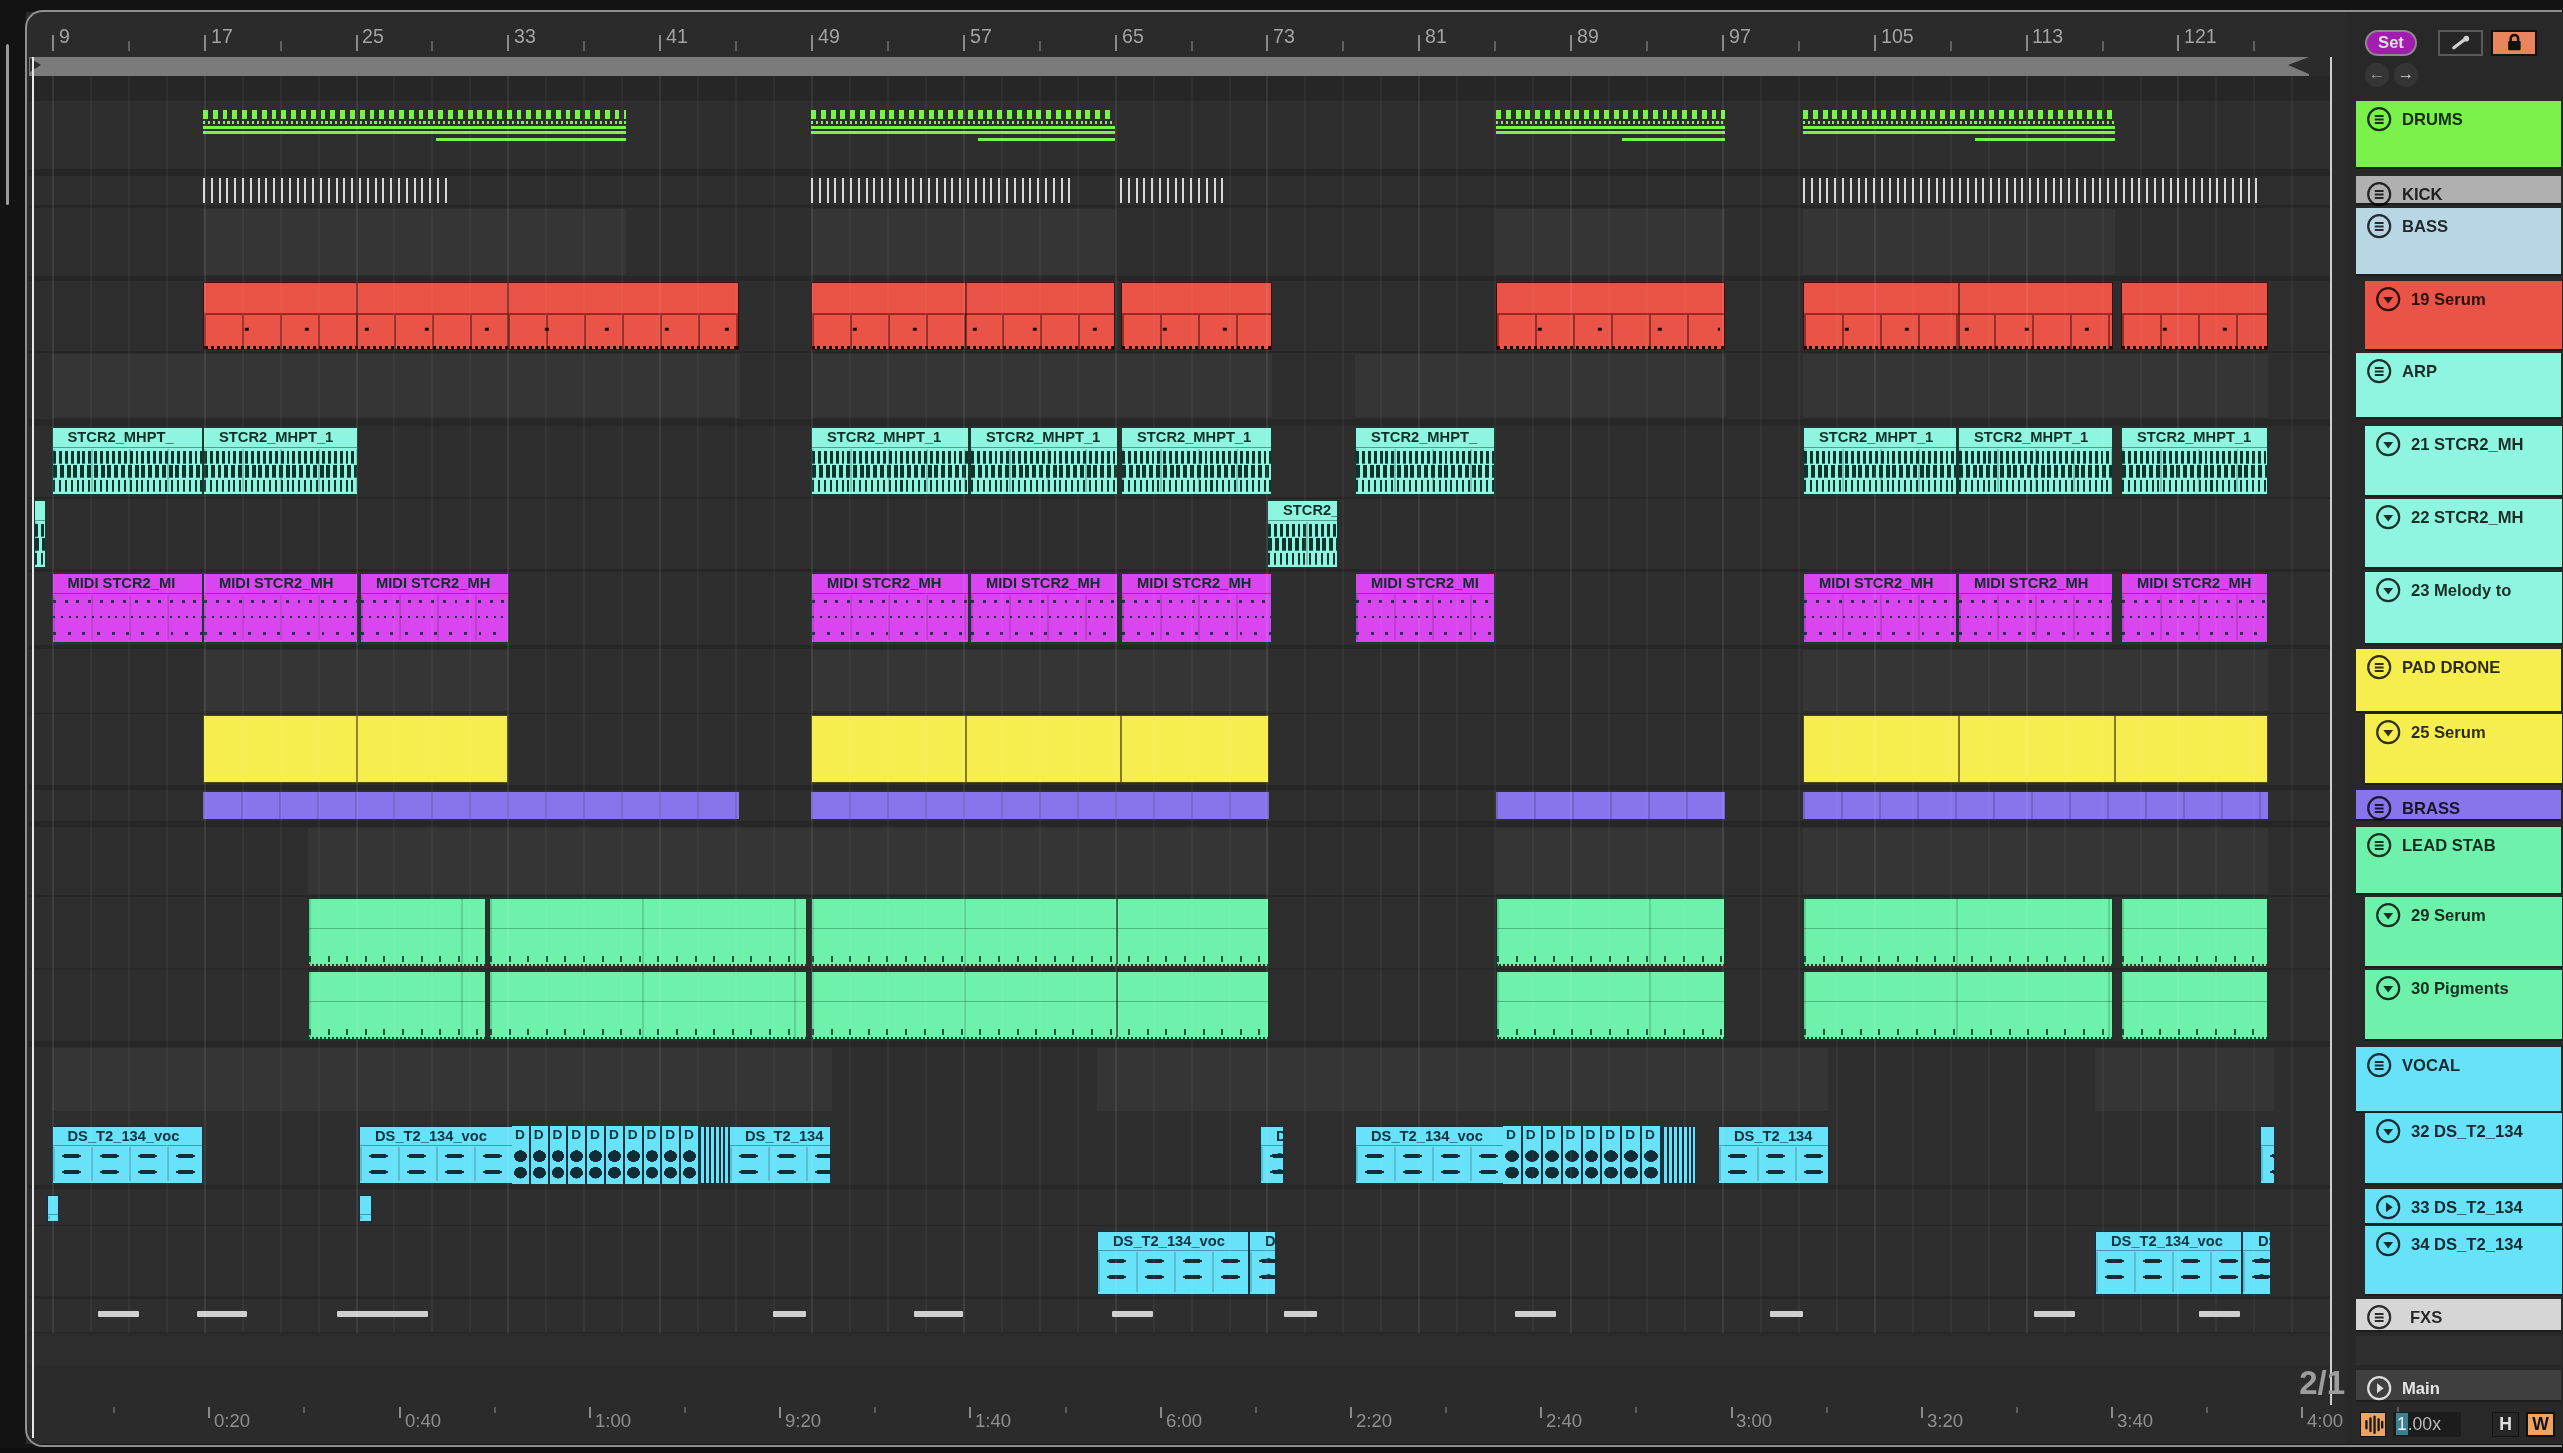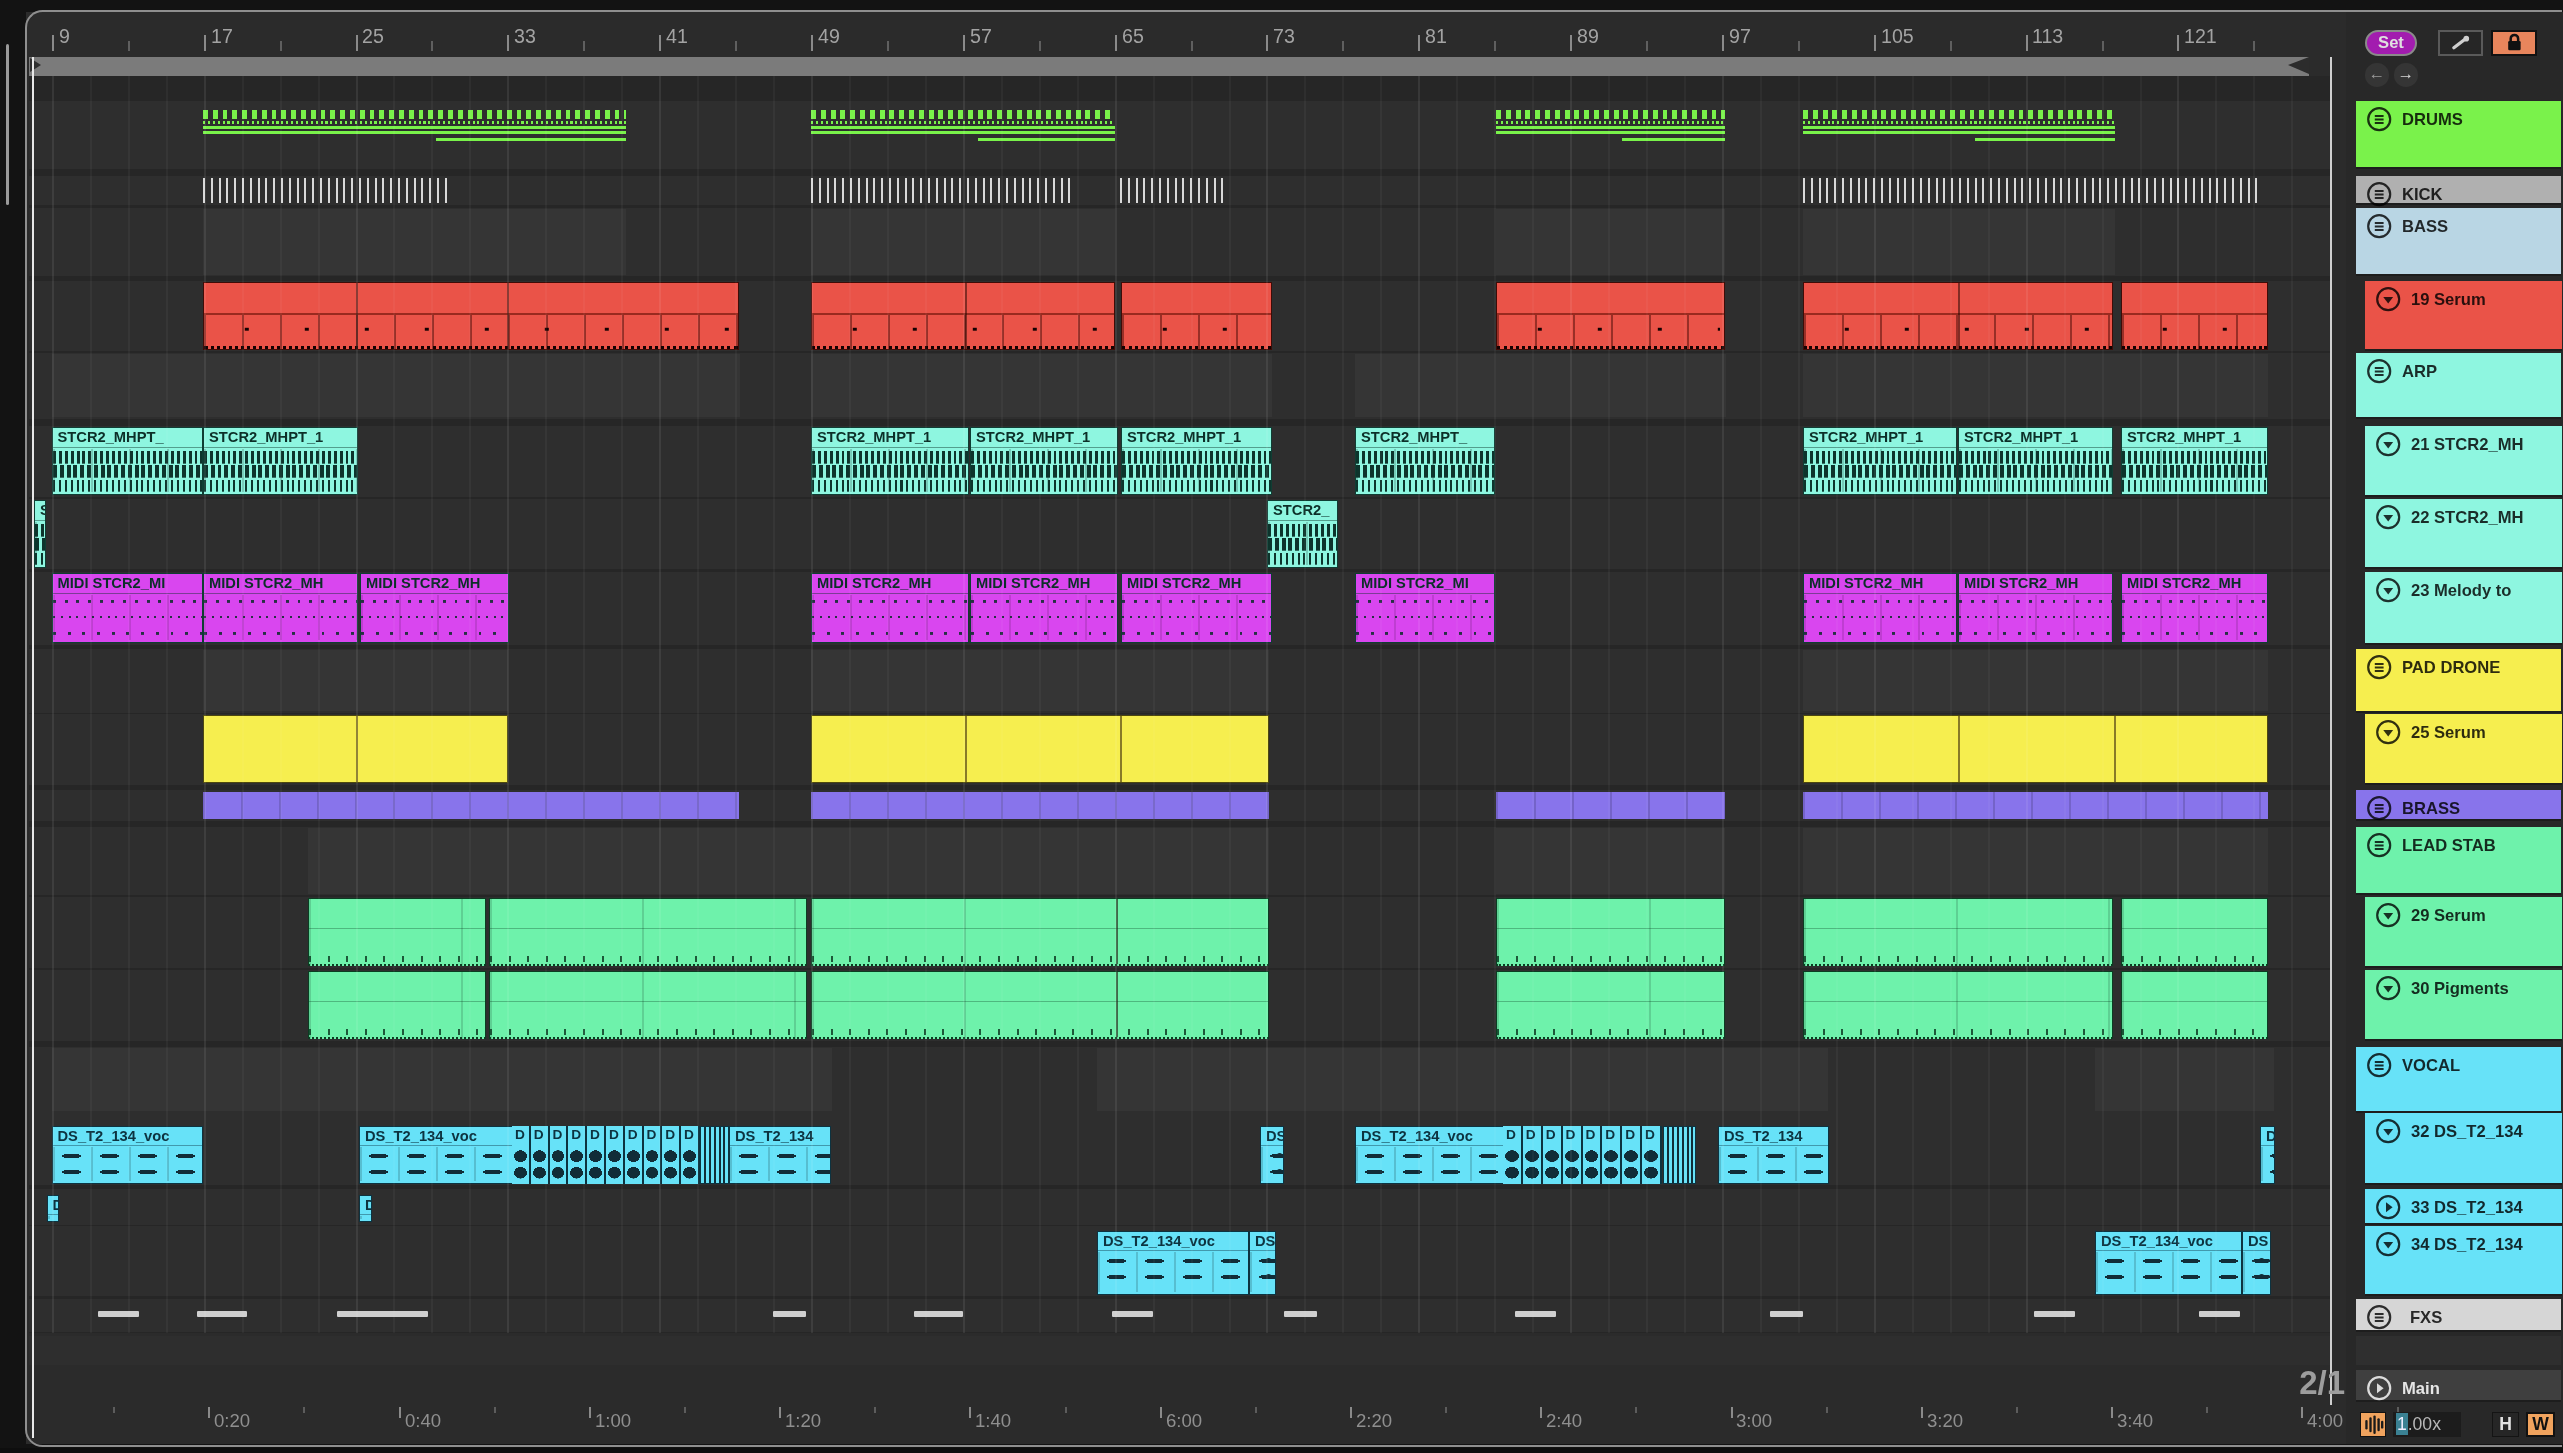--- a/index.html
+++ b/index.html
@@ -47,21 +47,21 @@
   .c-kick{background:repeating-linear-gradient(90deg,#d9d9d9 0 2px,transparent 2px 7.8px);}
   .c-red{background:#ea5348;border:1px solid #3f0c07;}
   .c-red .low{left:0;right:0;top:46%;bottom:0;border-top:2px solid #992a1f;
     background:repeating-linear-gradient(90deg,rgba(70,12,6,0.5) 0 2px,transparent 2px 38px);
     border-bottom:3.9px dotted #140202;}
   .c-red .low::after{content:"";position:absolute;left:3.9px;right:3.9px;top:15%;bottom:22%;
     background-image:radial-gradient(circle 2px,#140202 98%,transparent 100%);
     background-size:60px 12.7px;background-position:8.8px 2.9px;}
   .cdiv{top:0;bottom:0;width:2px;background:rgba(25,5,0,0.5);}
   .lab{top:0;left:0;right:0;height:19.6px;font-size:14.7px;font-weight:bold;color:#0c2f28;
-    padding:1px 0 0 5px;white-space:nowrap;overflow:hidden;border-bottom:1px solid rgba(10,50,40,0.45);}
+    padding:1px 0 0 15px;white-space:nowrap;overflow:hidden;border-bottom:1px solid rgba(10,50,40,0.45);}
   .c-audio{background:#8ef6e0;border:1px solid #0f3d33;}
   .c-audio .wf{left:0;right:0;top:20.5px;bottom:2px;
     background-image:
       repeating-linear-gradient(90deg,#0d342c 0 2.9px,transparent 2.9px 5.9px),
       repeating-linear-gradient(90deg,#0d342c 0 3.9px,transparent 3.9px 6.8px),
       repeating-linear-gradient(90deg,#0d342c 0 2px,transparent 2px 5.9px),
       repeating-linear-gradient(90deg,rgba(0,0,0,0.18) 0 2px,transparent 2px 38px);
     background-size:100% 12.7px,100% 12.7px,100% 11.7px,100% 100%;
     background-position:0 2px,0 16.6px,0 31px,0 0;
     background-repeat:repeat-x,repeat-x,repeat-x,repeat;}
@@ -562,21 +562,21 @@
       <div class="tlab" style="left: 214px;">0:20</div>
       <div class="ttick tm" style="left: 303px;"></div>
       <div class="ttick tm" style="left: 113px;"></div>
       <div class="ttick" style="left: 399px;"></div>
       <div class="tlab" style="left: 405px;">0:40</div>
       <div class="ttick tm" style="left: 494px;"></div>
       <div class="ttick" style="left: 589px;"></div>
       <div class="tlab" style="left: 595px;">1:00</div>
       <div class="ttick tm" style="left: 684px;"></div>
       <div class="ttick" style="left: 779px;"></div>
-      <div class="tlab" style="left: 785px;">1:20</div>
+      <div class="tlab" style="left: 785px;">9:20</div>
       <div class="ttick tm" style="left: 874px;"></div>
       <div class="ttick" style="left: 969px;"></div>
       <div class="tlab" style="left: 975px;">1:40</div>
       <div class="ttick tm" style="left: 1065px;"></div>
       <div class="ttick" style="left: 1160px;"></div>
       <div class="tlab" style="left: 1166px;">6:00</div>
       <div class="ttick tm" style="left: 1255px;"></div>
       <div class="ttick" style="left: 1350px;"></div>
       <div class="tlab" style="left: 1356px;">2:20</div>
       <div class="ttick tm" style="left: 1445px;"></div>

